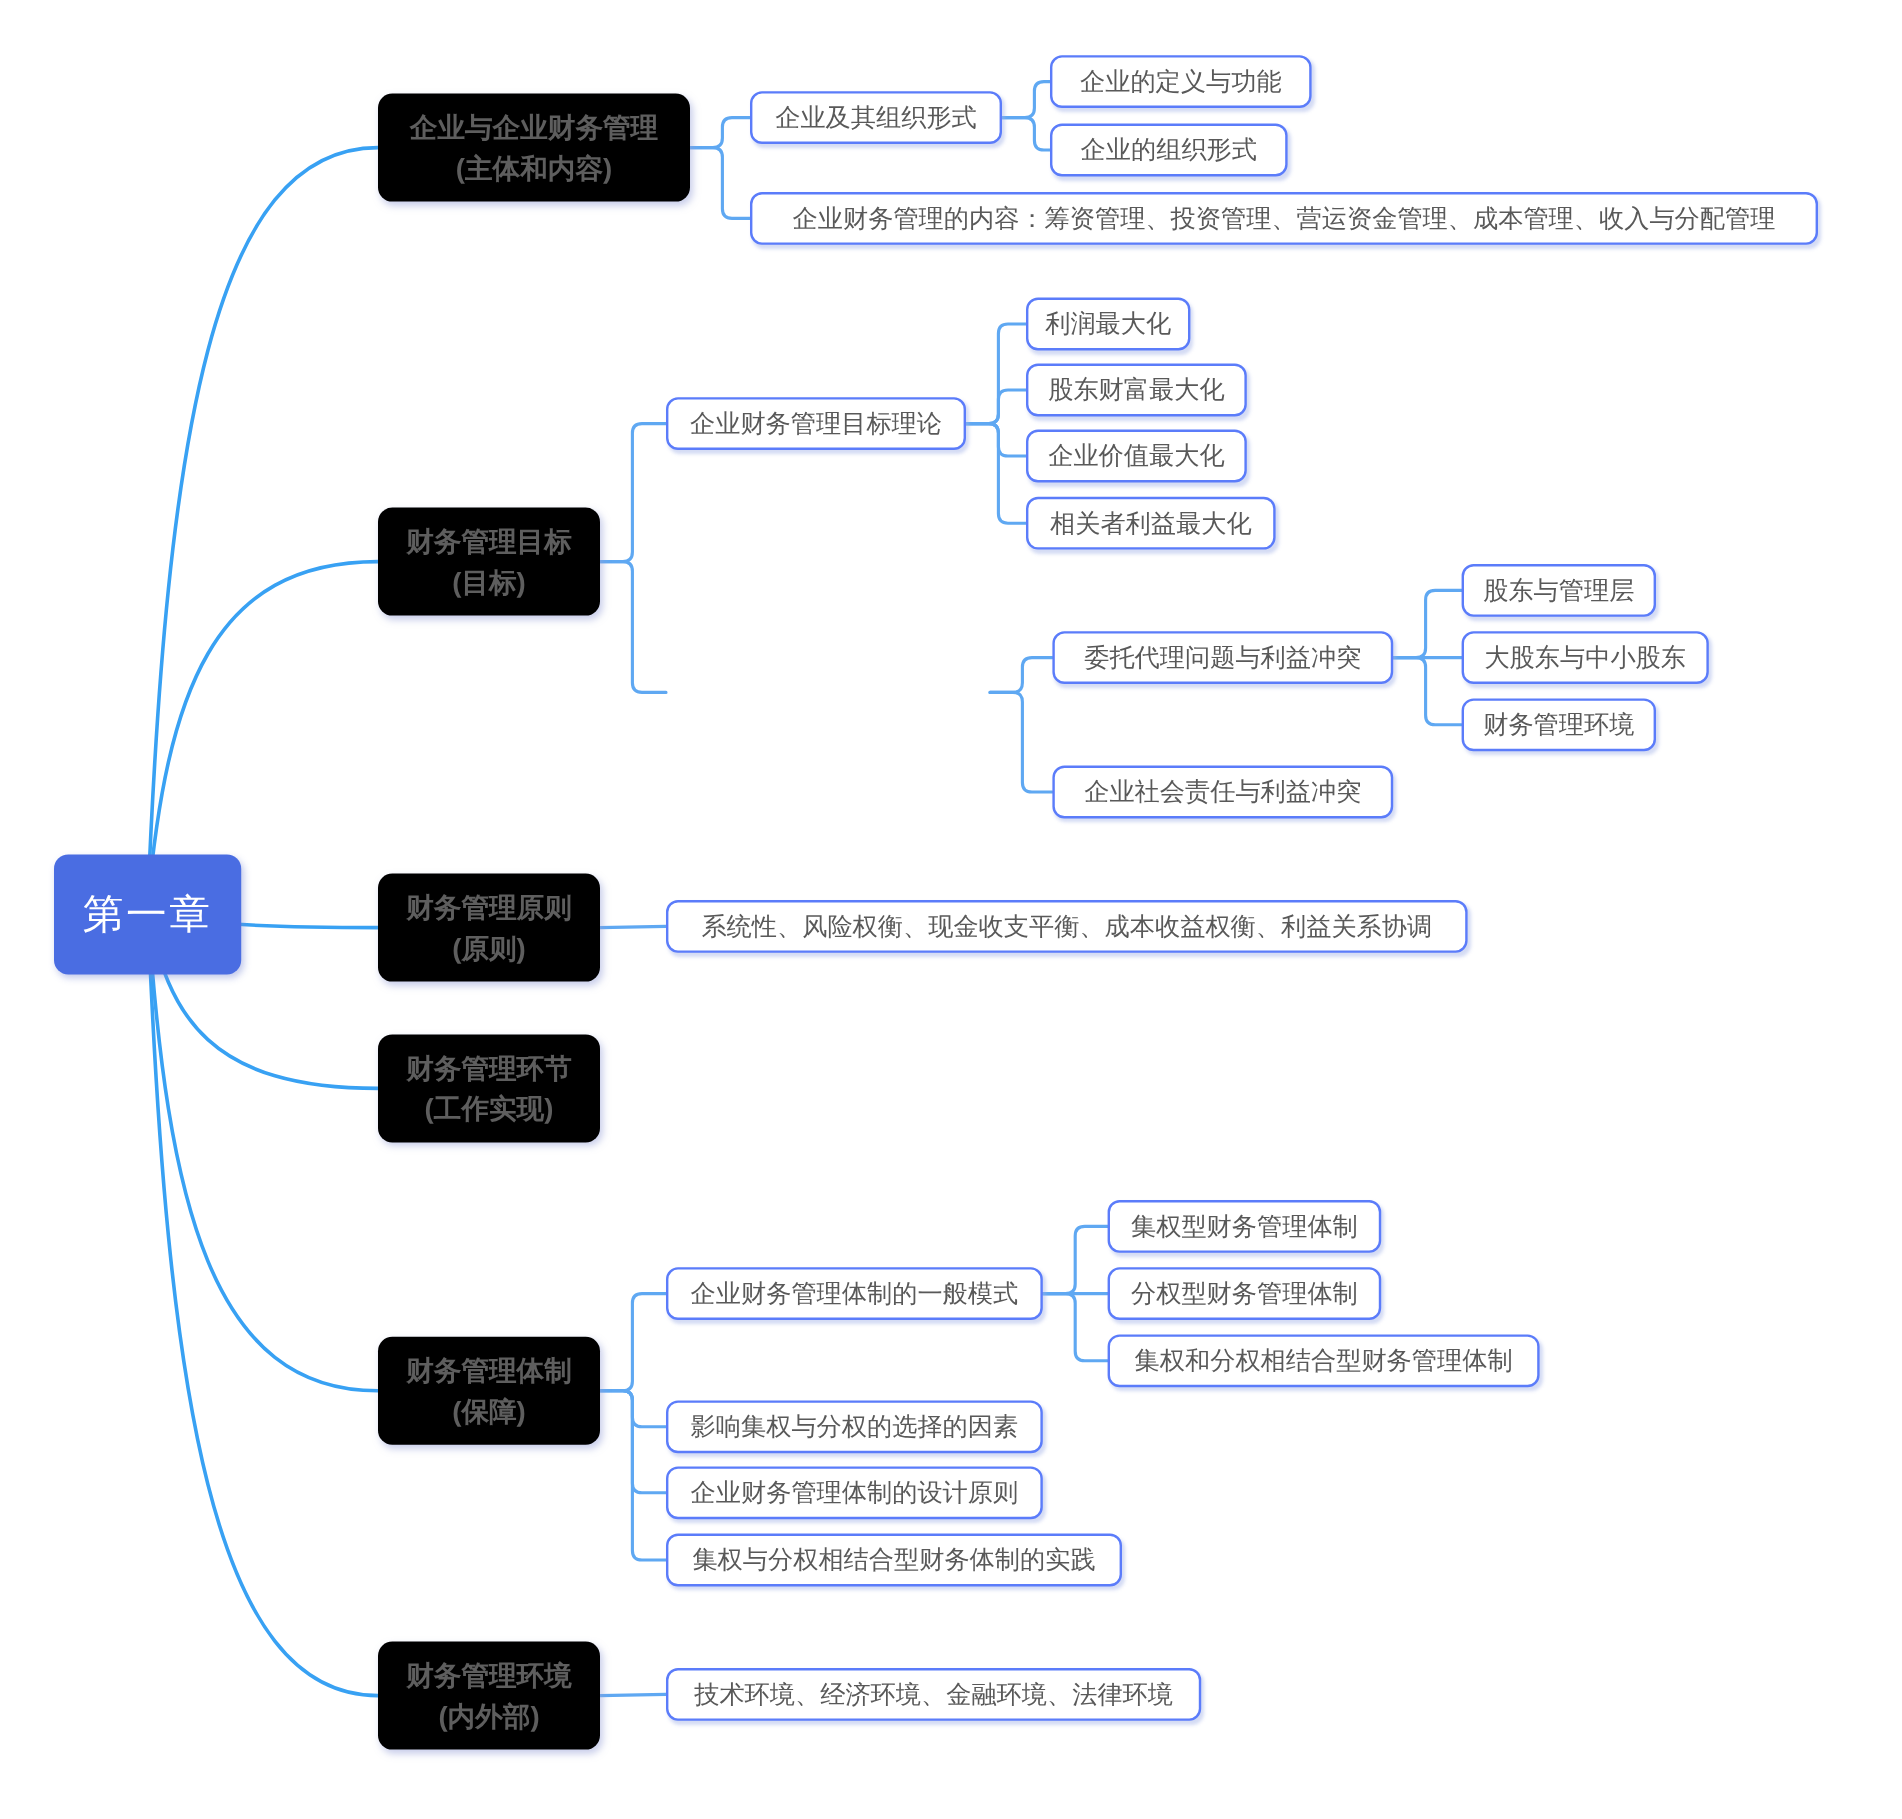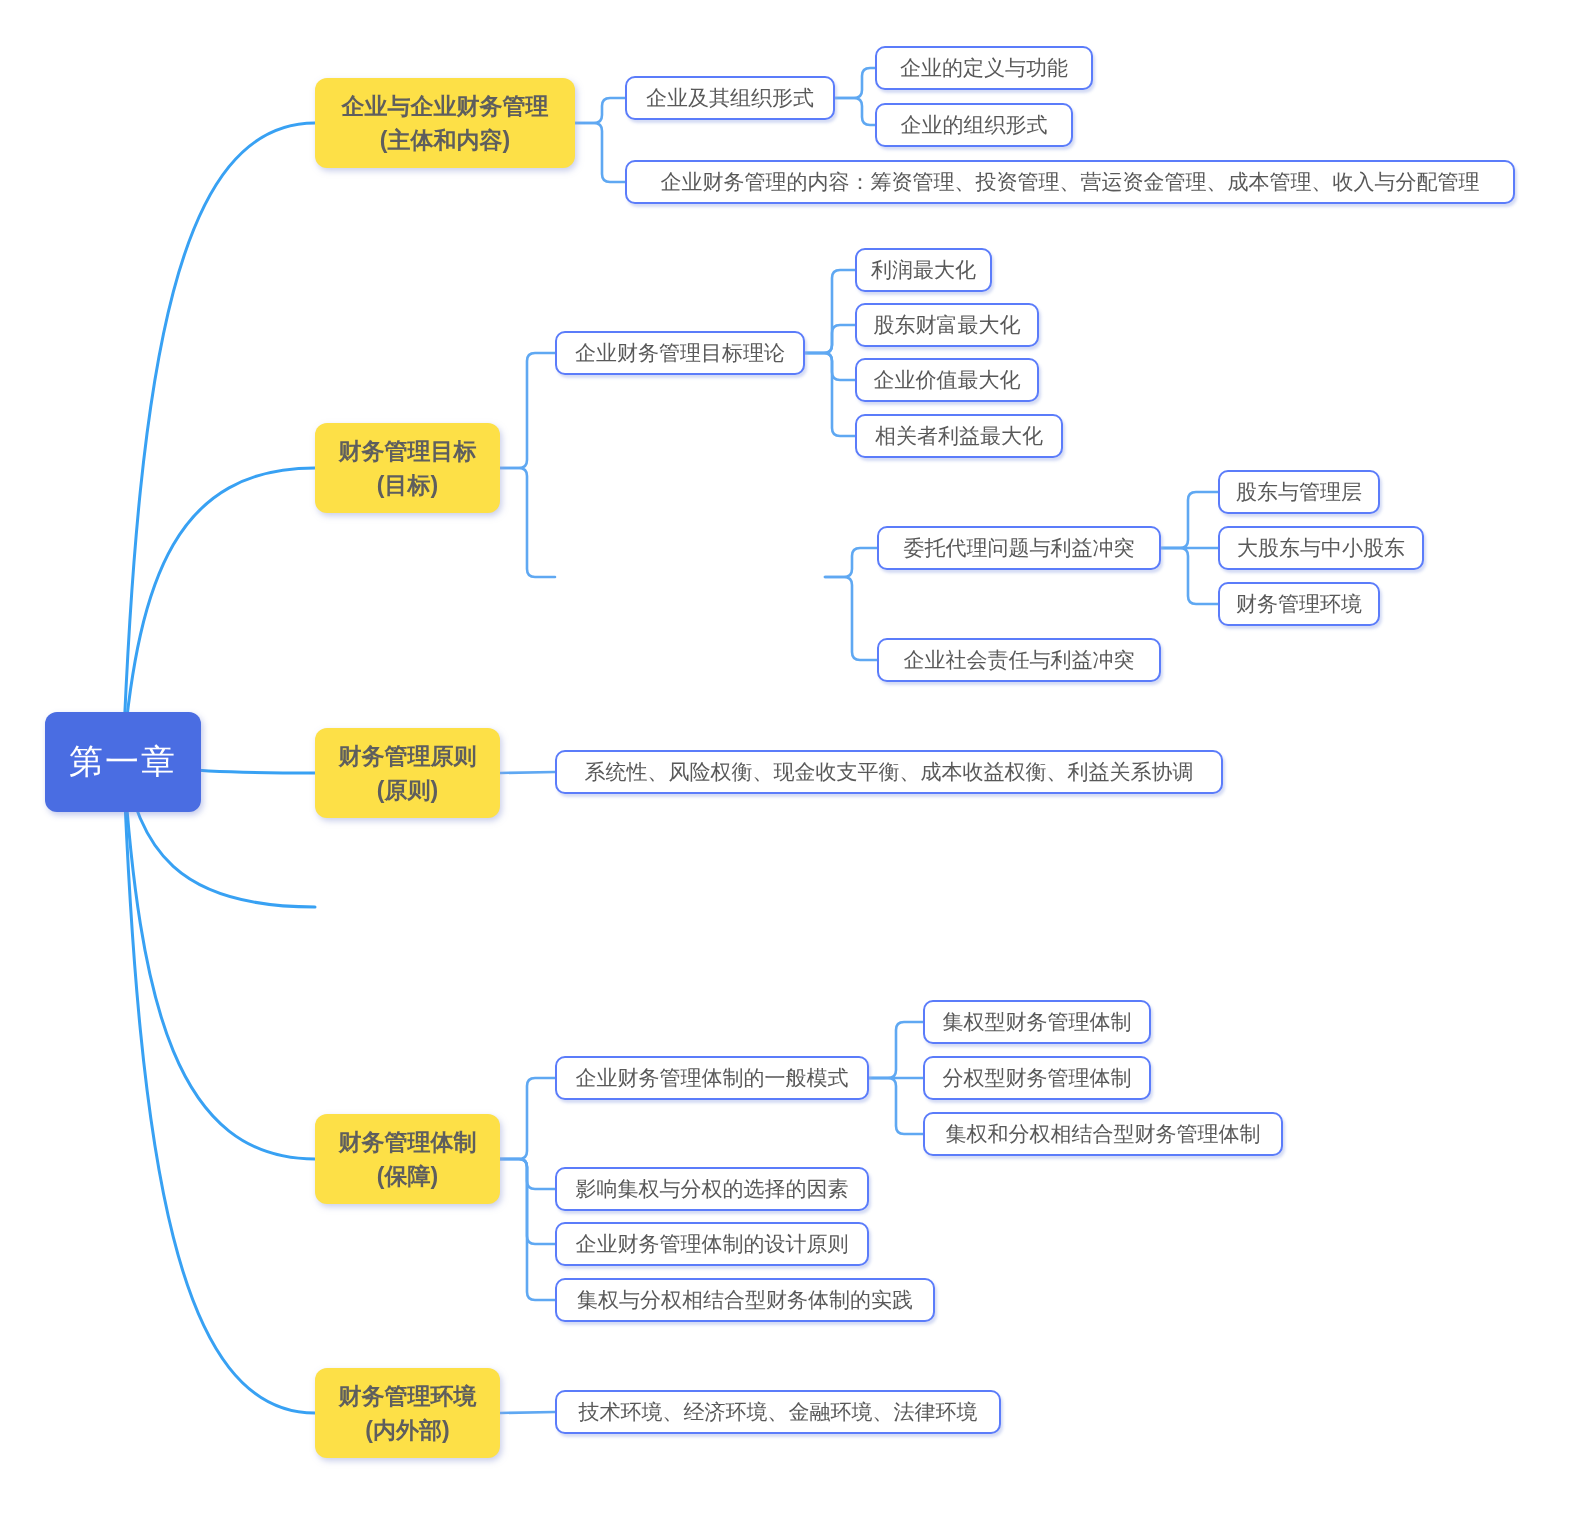--- a/index.html
+++ b/index.html
@@ -14,21 +14,21 @@
     display:flex; align-items:center; justify-content:center;
     white-space:nowrap; cursor:default;
   }
   .root {
     background:#4a6de2; color:#ffffff;
     font-size:34px; font-weight:500; letter-spacing:2px;
     height:100px; padding:0 24px; border-radius:12px;
     box-shadow:2px 3px 6px rgba(120,135,210,0.45);
   }
   .branch {
-    background:#fde047; color:#5e5e5e;
+    background:#000000; color:#5e5e5e;
     font-size:23px; font-weight:bold; line-height:1.5; text-align:center;
     height:90px; padding:0 16px; border-radius:12px;
     flex-direction:column;
     box-shadow:2px 3px 6px rgba(150,160,215,0.5);
   }
   .leaf {
     background:#ffffff; color:#595959;
     border:2px solid #5b7cfa;
     font-size:21px; height:44px; padding:0 14px; border-radius:10px;
     box-shadow:2px 3px 3px rgba(160,175,230,0.45);
@@ -98,20 +98,24 @@
   <div class="node leaf" id="n-2b1b" style="left:1218px;top:526px;min-width:206px">大股东与中小股东</div>
   <div class="node leaf" id="n-2b1c" style="left:1218px;top:582px;min-width:162px">财务管理环境</div>
   <div class="node leaf" id="n-2b2" style="left:877px;top:638px;min-width:284px">企业社会责任与利益冲突</div>
 
   <div class="node leaf" id="n-3a" style="left:555px;top:750px;min-width:668px">系统性、风险权衡、现金收支平衡、成本收益权衡、利益关系协调</div>
   <div class="node branch" id="n-b3" style="left:315px;top:728px;min-width:185px">
     <span>财务管理原则</span>
     <span>(原则)</span>
   </div>
 
+  <div class="node branch" id="n-b4" style="left:315px;top:862px;min-width:185px">
+    <span>财务管理环节</span>
+    <span>(工作实现)</span>
+  </div>
 
   <div class="node branch" id="n-b5" style="left:315px;top:1114px;min-width:185px">
     <span>财务管理体制</span>
     <span>(保障)</span>
   </div>
   <div class="node leaf" id="n-5a" style="left:555px;top:1056px;min-width:314px">企业财务管理体制的一般模式</div>
   <div class="node leaf" id="n-5a1" style="left:923px;top:1000px;min-width:228px">集权型财务管理体制</div>
   <div class="node leaf" id="n-5a2" style="left:923px;top:1056px;min-width:228px">分权型财务管理体制</div>
   <div class="node leaf" id="n-5a3" style="left:923px;top:1112px;min-width:360px">集权和分权相结合型财务管理体制</div>
   <div class="node leaf" id="n-5b" style="left:555px;top:1167px;min-width:314px">影响集权与分权的选择的因素</div>

